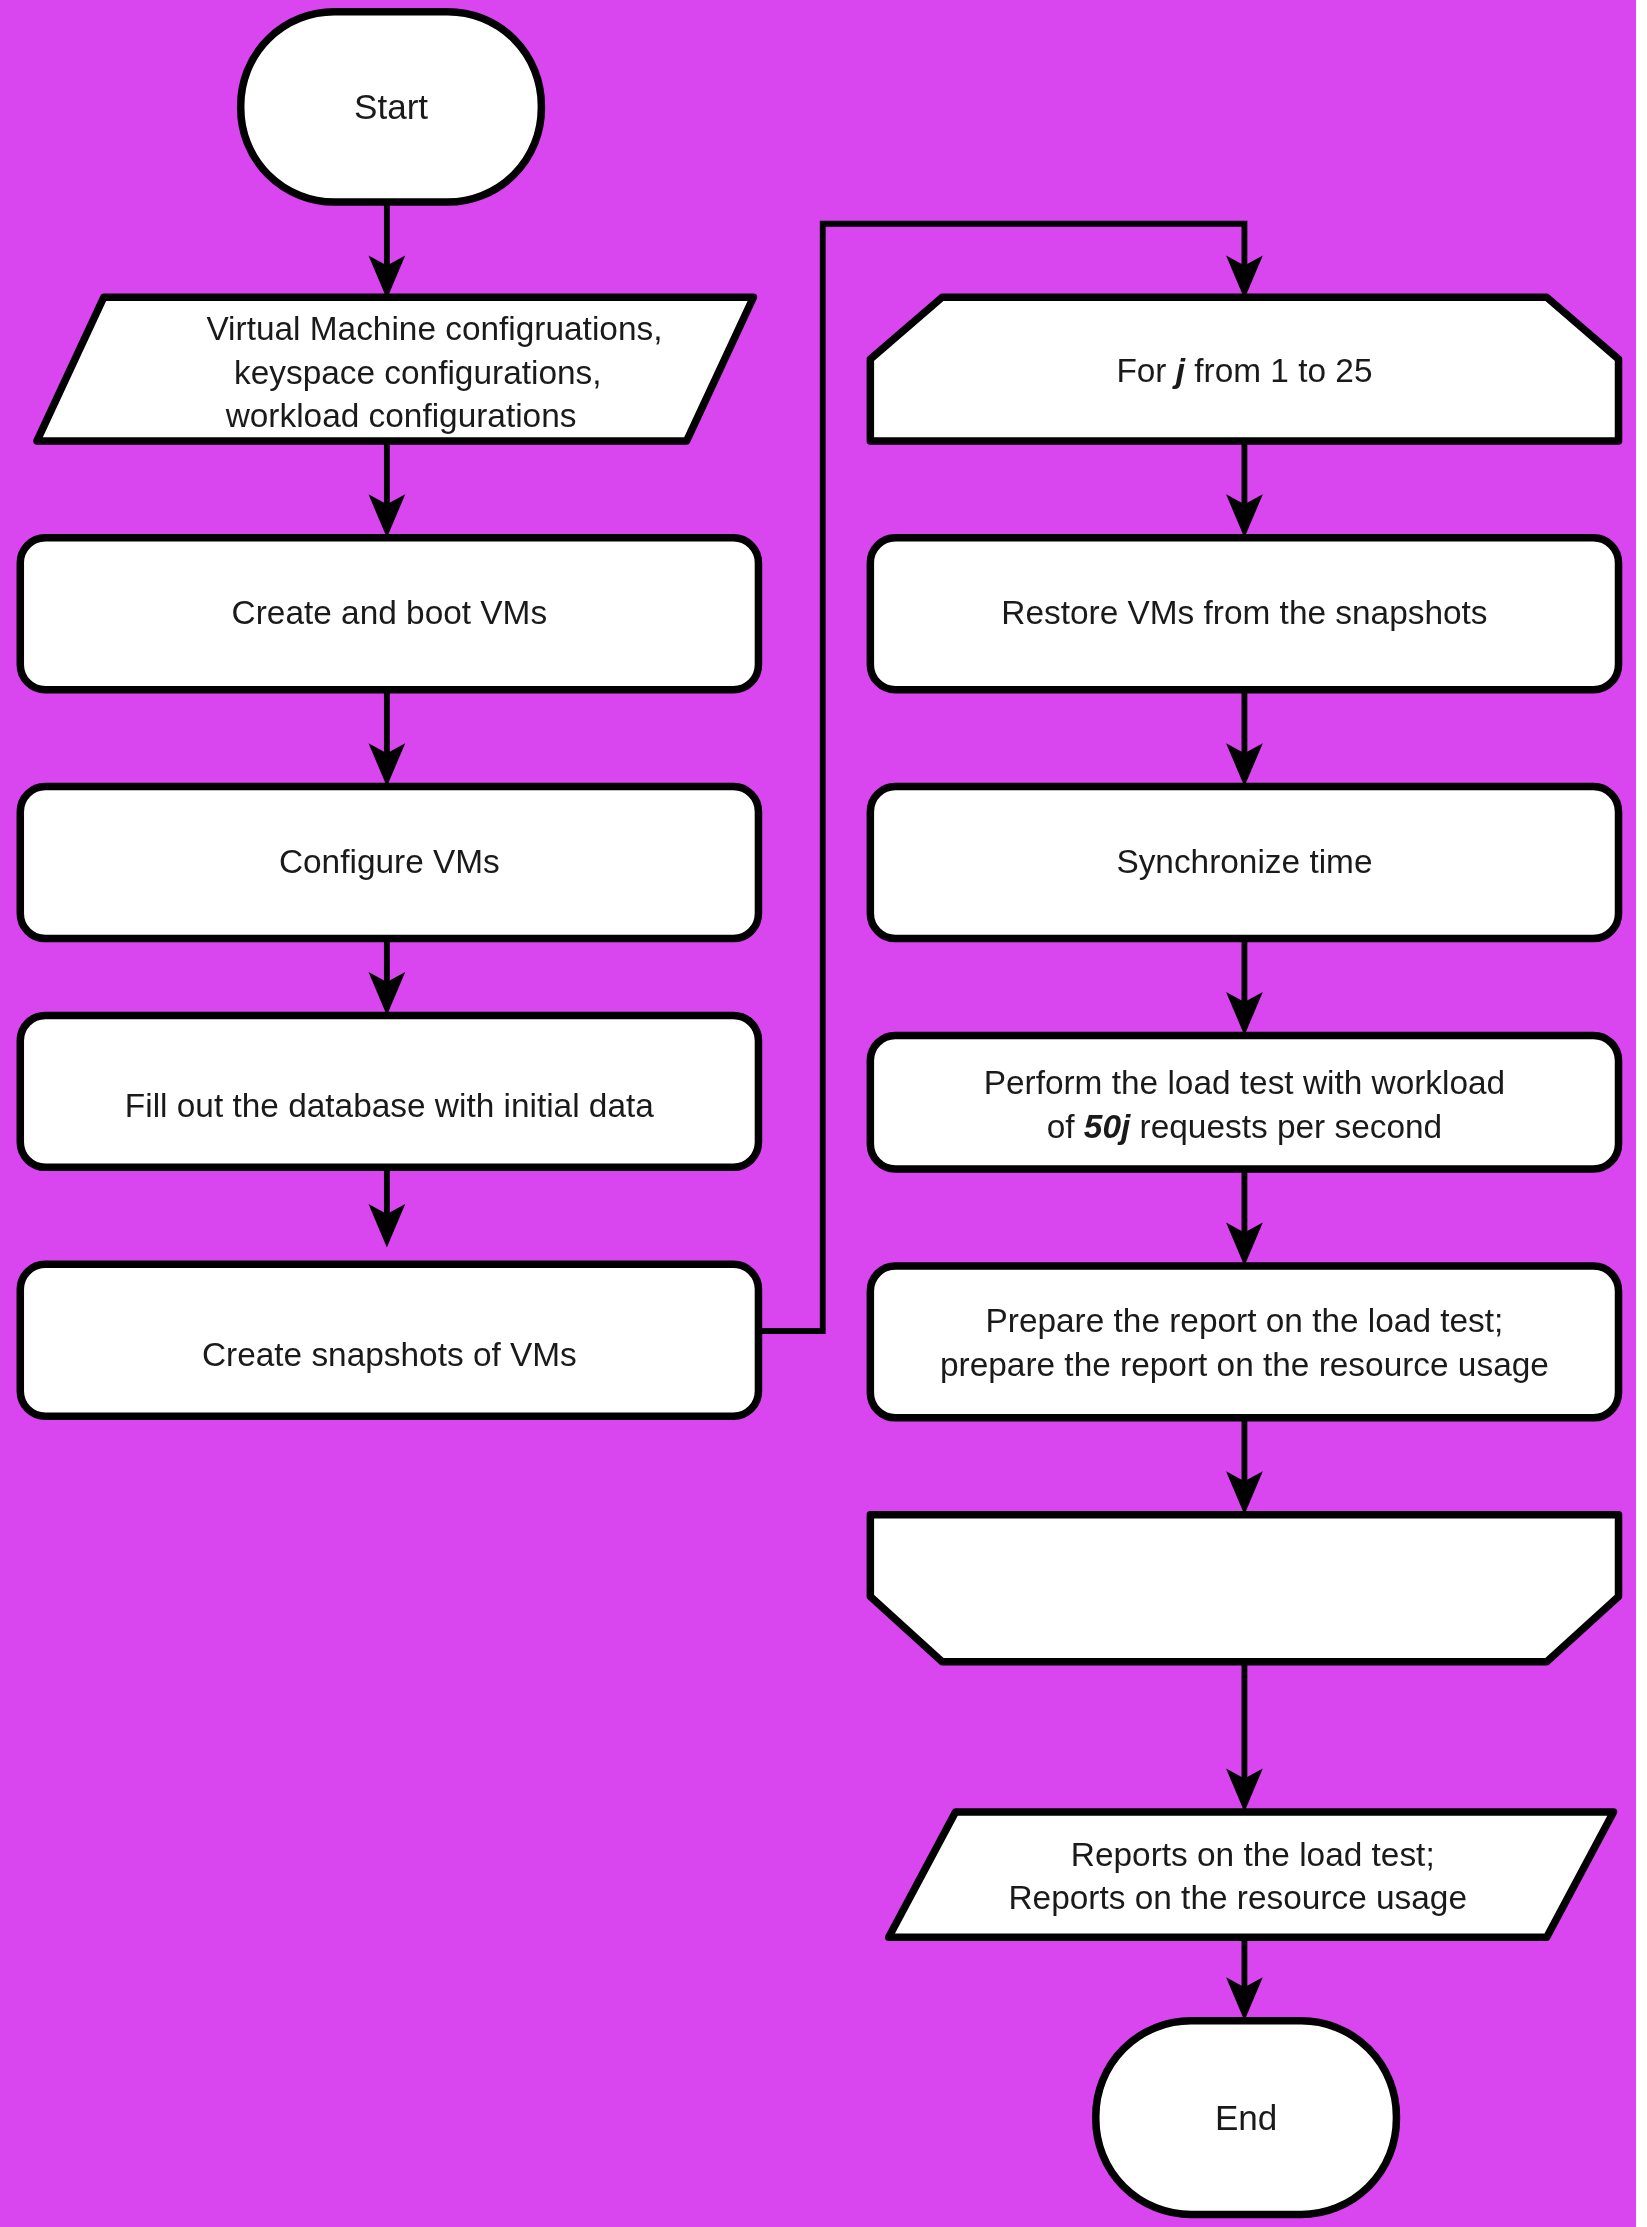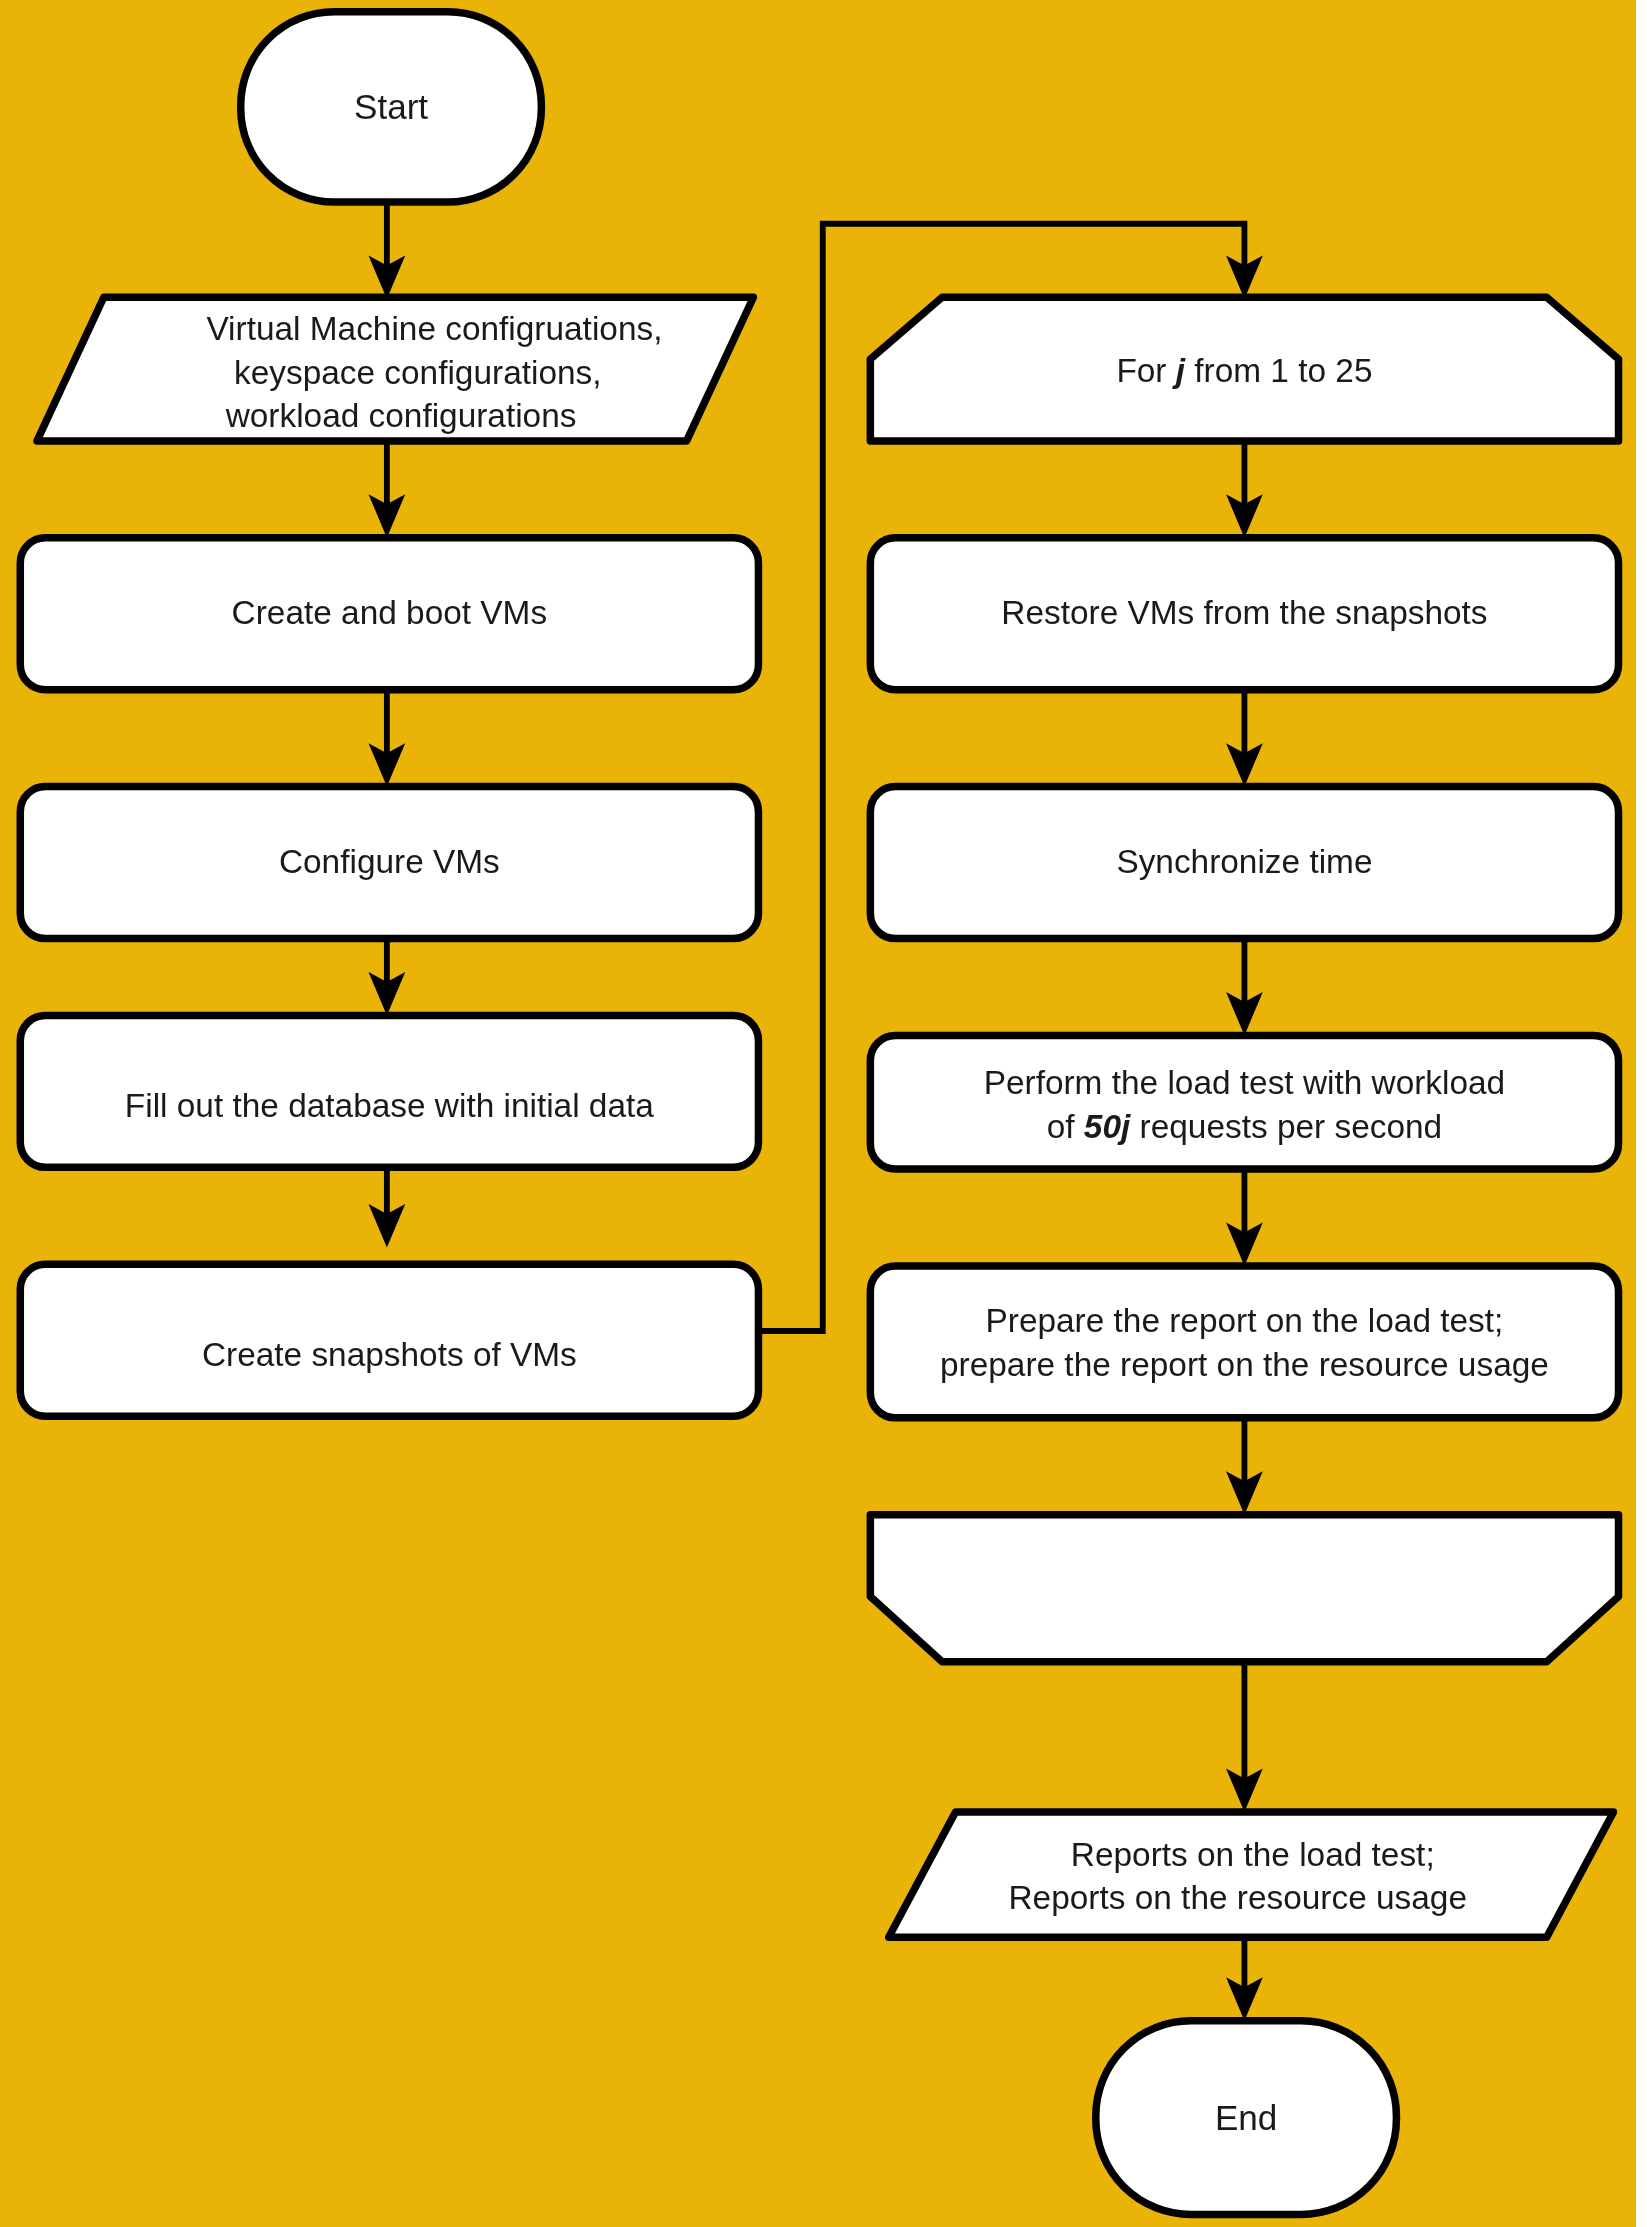--- a/index.html
+++ b/index.html
@@ -10,21 +10,21 @@
   body {
     width: 1648px;
     height: 2227px;
     font-family: "Liberation Sans", sans-serif;
     overflow: hidden;
   }
   #flowchart-root {
     position: relative;
     width: 1636px;
     height: 2227px;
-    background: #eab308;
+    background: #d946ef;
   }
   svg.chart-canvas {
     display: block;
     width: 1648px;
     height: 2227px;
   }
   .node-shape {
     fill: #ffffff;
     stroke: #000000;
     stroke-width: 9;

